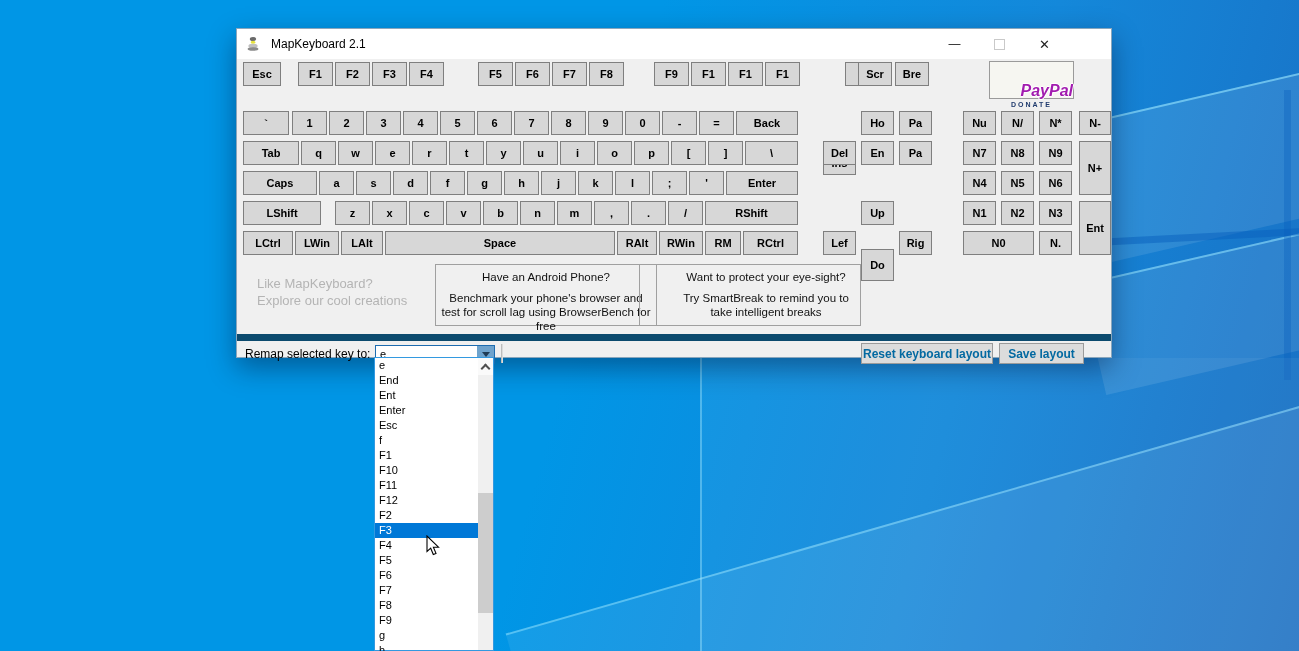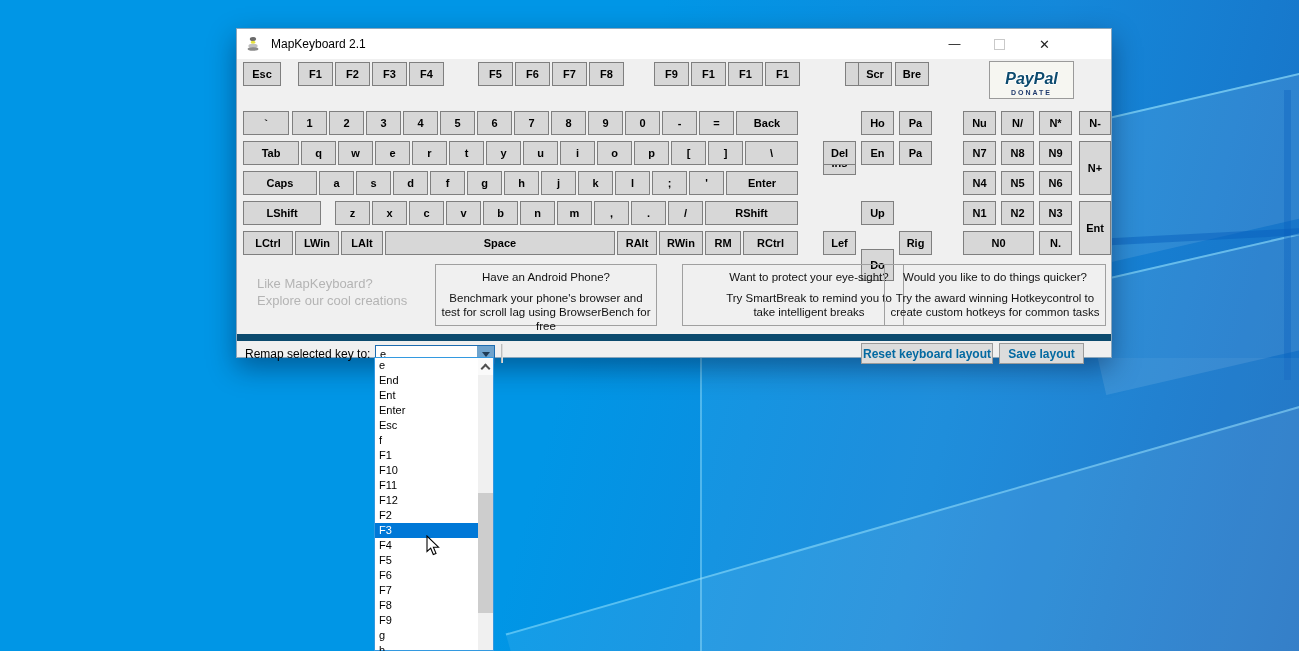--- a/index.html
+++ b/index.html
@@ -29,30 +29,30 @@
   .ctrl-max{right:89px;}
   .ctrl-close{right:44px;font-size:13px;}
   .max-box{width:9px;height:9px;border:1px solid #c9c9c9;}
 
   .key{position:absolute;background:#d7d7d7;border:1px solid #7f7f7f;box-sizing:border-box;
     display:flex;align-items:center;justify-content:center;
     font-weight:bold;font-size:11px;color:#000;}
 
   .paypal{position:absolute;left:752px;top:32px;width:85px;height:38px;background:#f6f6f1;
     border:1px solid #9a9a9a;box-sizing:border-box;text-align:center;cursor:pointer;}
-  .pp-logo{display:block;margin-top:8px;font-size:16px;font-weight:bold;font-style:italic;color:#0c4a6e;
-    letter-spacing:0px;text-shadow:-1px 0 #fff,1px 0 #fff,0 -1px #fff,0 1px #fff;}
+  .pp-logo{display:block;margin-top:20px;font-size:16px;font-weight:bold;font-style:italic;color:#a21caf;
+    letter-spacing:0px;text-shadow:-1px 0 #fff,1px 0 #fff,0 -1px #fff,0 1px #fff;text-align:right;}
   .pp-donate{display:block;font-size:7px;font-weight:bold;letter-spacing:2px;color:#1f3a6d;margin-top:1px;}
 
   .promo-tagline{position:absolute;left:20px;top:246px;font-size:13px;color:#b4b4b4;line-height:17px;}
   .promo-box{position:absolute;top:235px;width:222px;height:62px;border:1px solid #a0a0a0;box-sizing:border-box;
     text-align:center;font-size:11.5px;color:#111;padding:6px 5px 0 5px;}
   .promo-title{margin-bottom:8px;}
   .promo-body{line-height:14px;}
-  .pb1{left:198px;} .pb2{left:445px;padding-left:37px;} .pb3{left:647px;}
+  .pb1{left:198px;} .pb2{left:402px;padding-left:37px;} .pb3{left:647px;}
 
   .bottombar{position:absolute;left:0;top:305px;width:100%;height:14px;background:#f0f0f0;
     border-top:7px solid #0c4a6e;box-sizing:border-box;padding-left:46px;}
   .remap-label{position:absolute;left:8px;top:6px;font-size:12px;color:#000;white-space:nowrap;}
   .combo{position:absolute;left:138px;top:4px;width:120px;height:19px;background:#fff;
     border:1px solid #1d6cb0;box-sizing:border-box;}
   .combo-value{position:absolute;left:4px;top:2px;font-size:11px;color:#000;}
   .combo-arrow{position:absolute;right:0;top:0;width:17px;height:17px;background:#6ea3cd;
     display:flex;align-items:center;justify-content:center;}
   .combo-arrow::after{content:"";width:0;height:0;border:4px solid transparent;border-top:5px solid #203c55;margin-top:4px;}
@@ -223,24 +223,20 @@
     </div>
 
     <div class="promo-box pb1">
       <div class="promo-title">Have an Android Phone?</div>
       <div class="promo-body">Benchmark your phone's browser and test for scroll lag using BrowserBench for free</div>
     </div>
     <div class="promo-box pb2">
       <div class="promo-title">Want to protect your eye-sight?</div>
       <div class="promo-body">Try SmartBreak to remind you to take intelligent breaks</div>
     </div>
-    <div class="promo-box pb3">
-      <div class="promo-title">Would you like to do things quicker?</div>
-      <div class="promo-body">Try the award winning Hotkeycontrol to create custom hotkeys for common tasks</div>
-    </div>
 
     <div class="bottombar">
       <span class="remap-label">Remap selected key to:</span>
       <div class="combo">
         <span class="combo-value">e</span>
         <span class="combo-arrow"></span>
       </div>
       <div class="bar-sep"></div>
       <div class="bar-btn btn-reset">Reset keyboard layout</div>
       <div class="bar-btn btn-save">Save layout</div>

